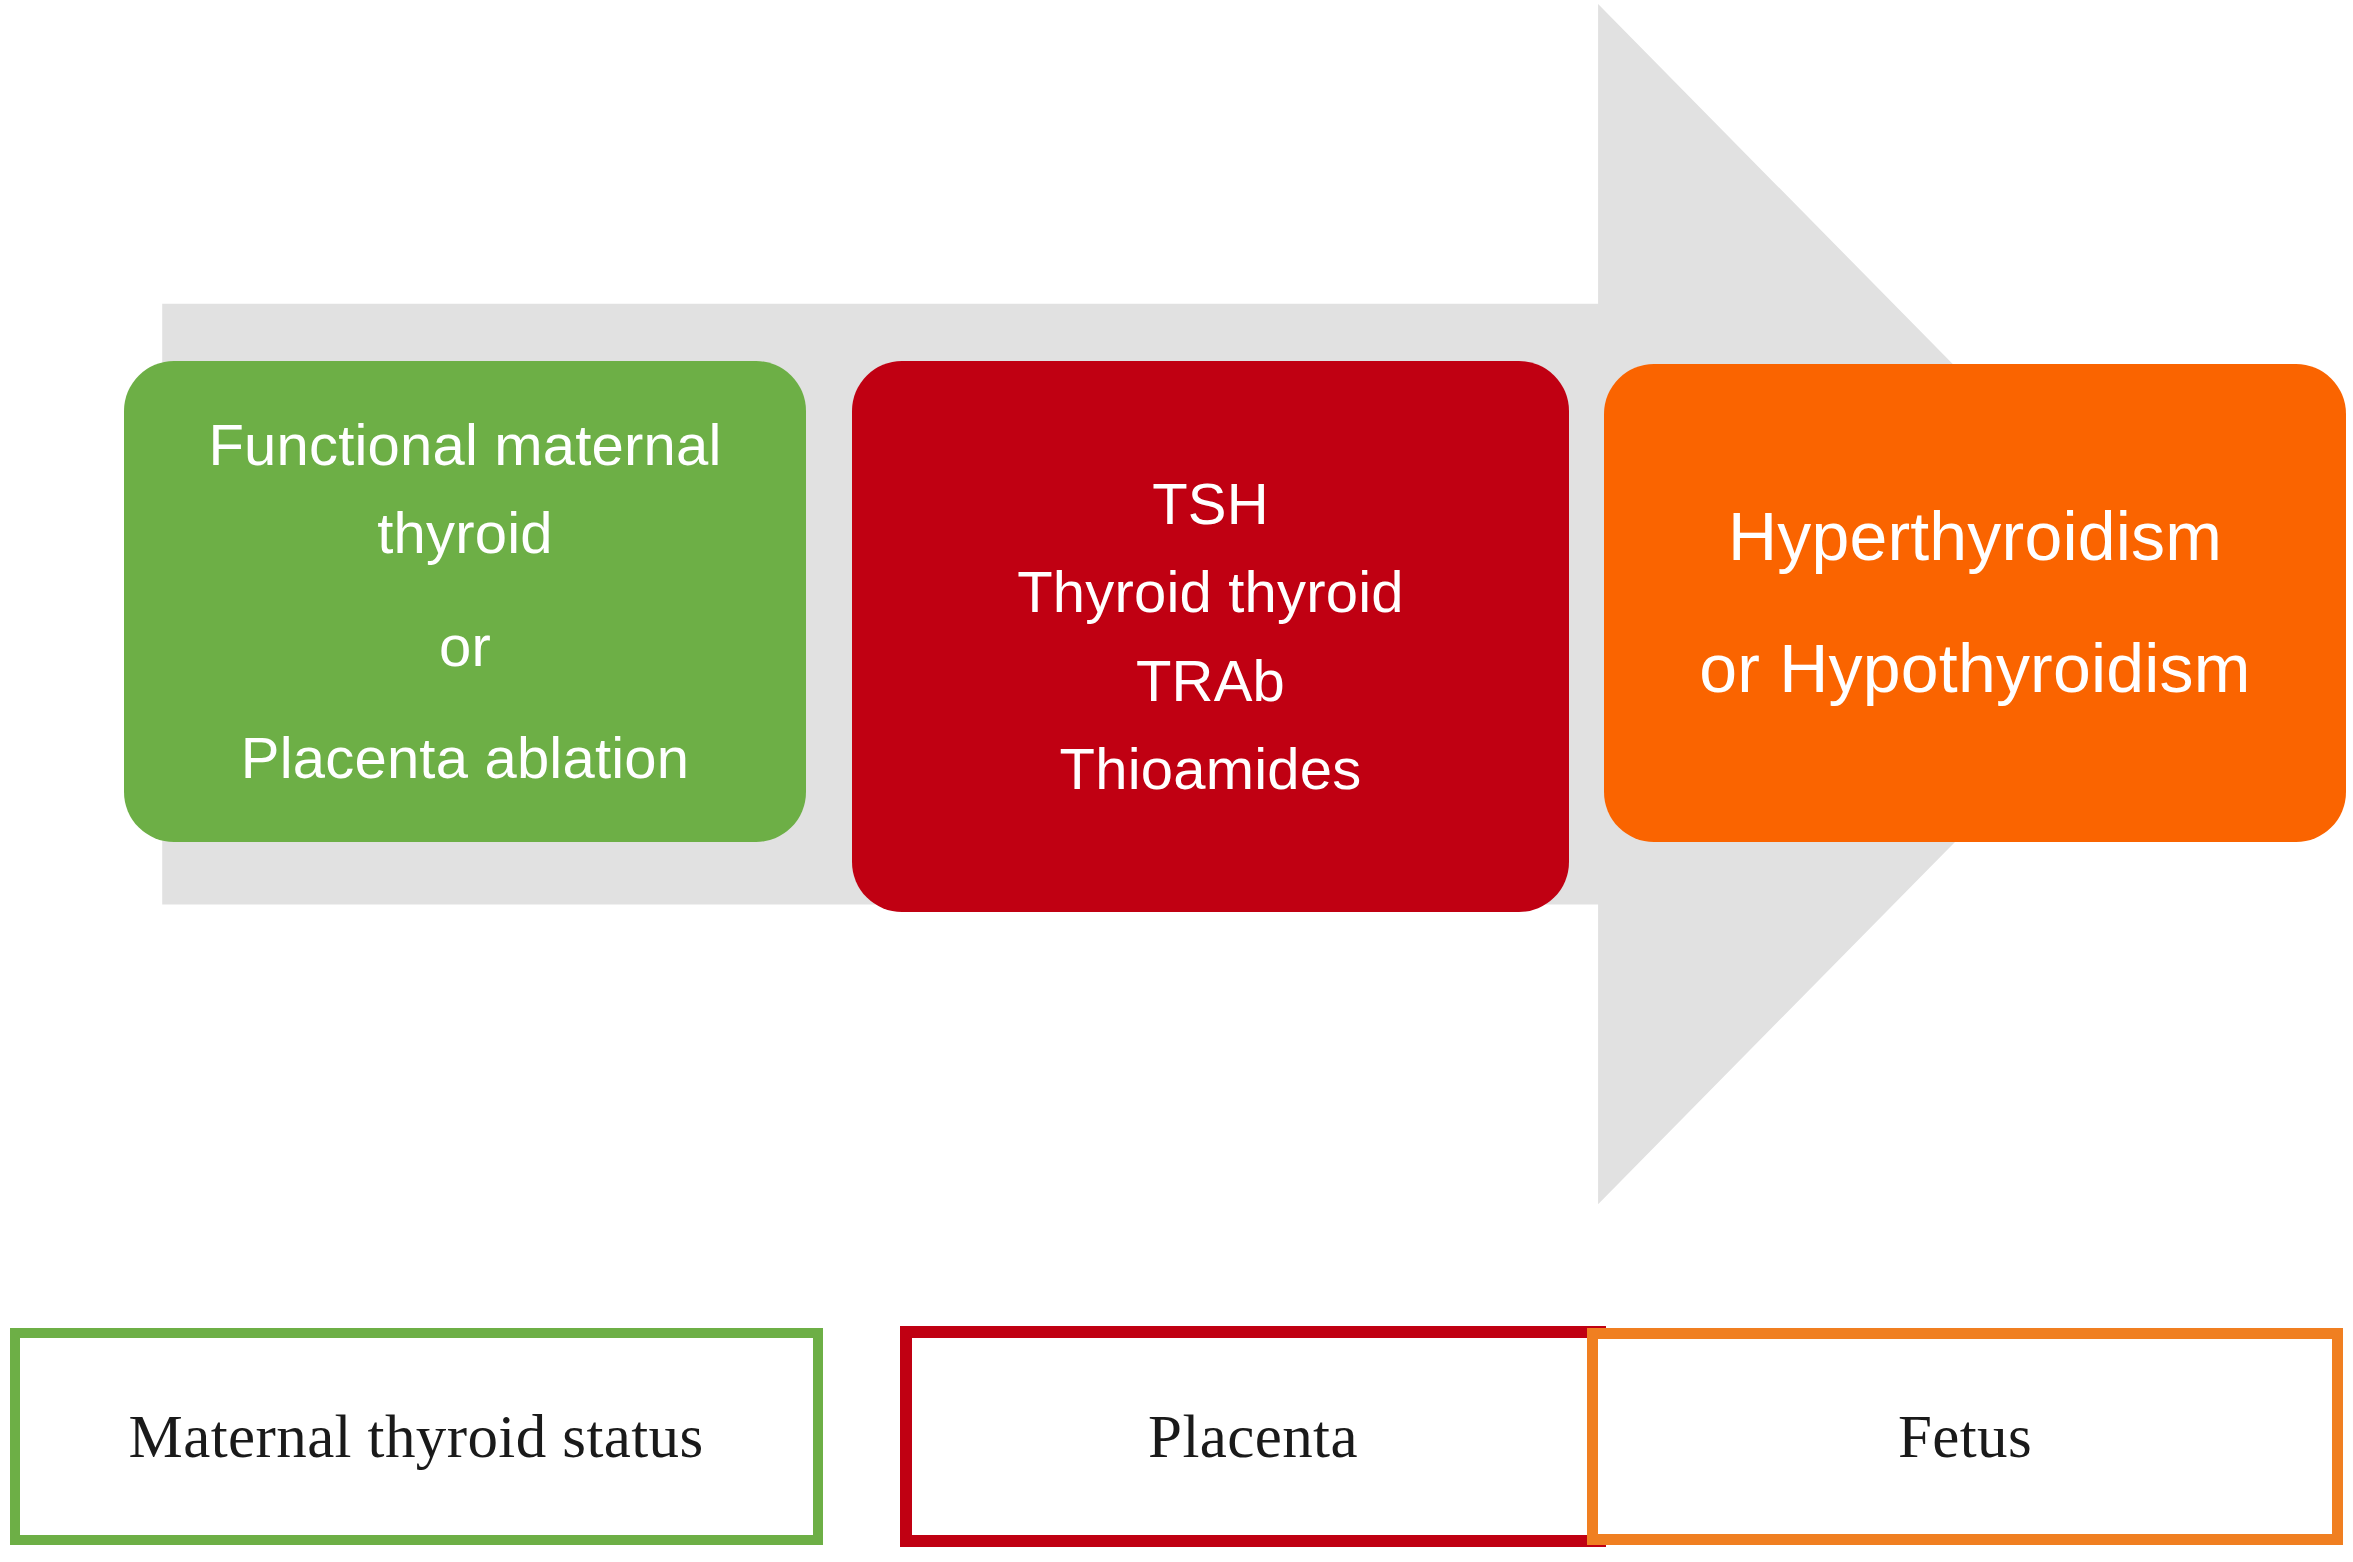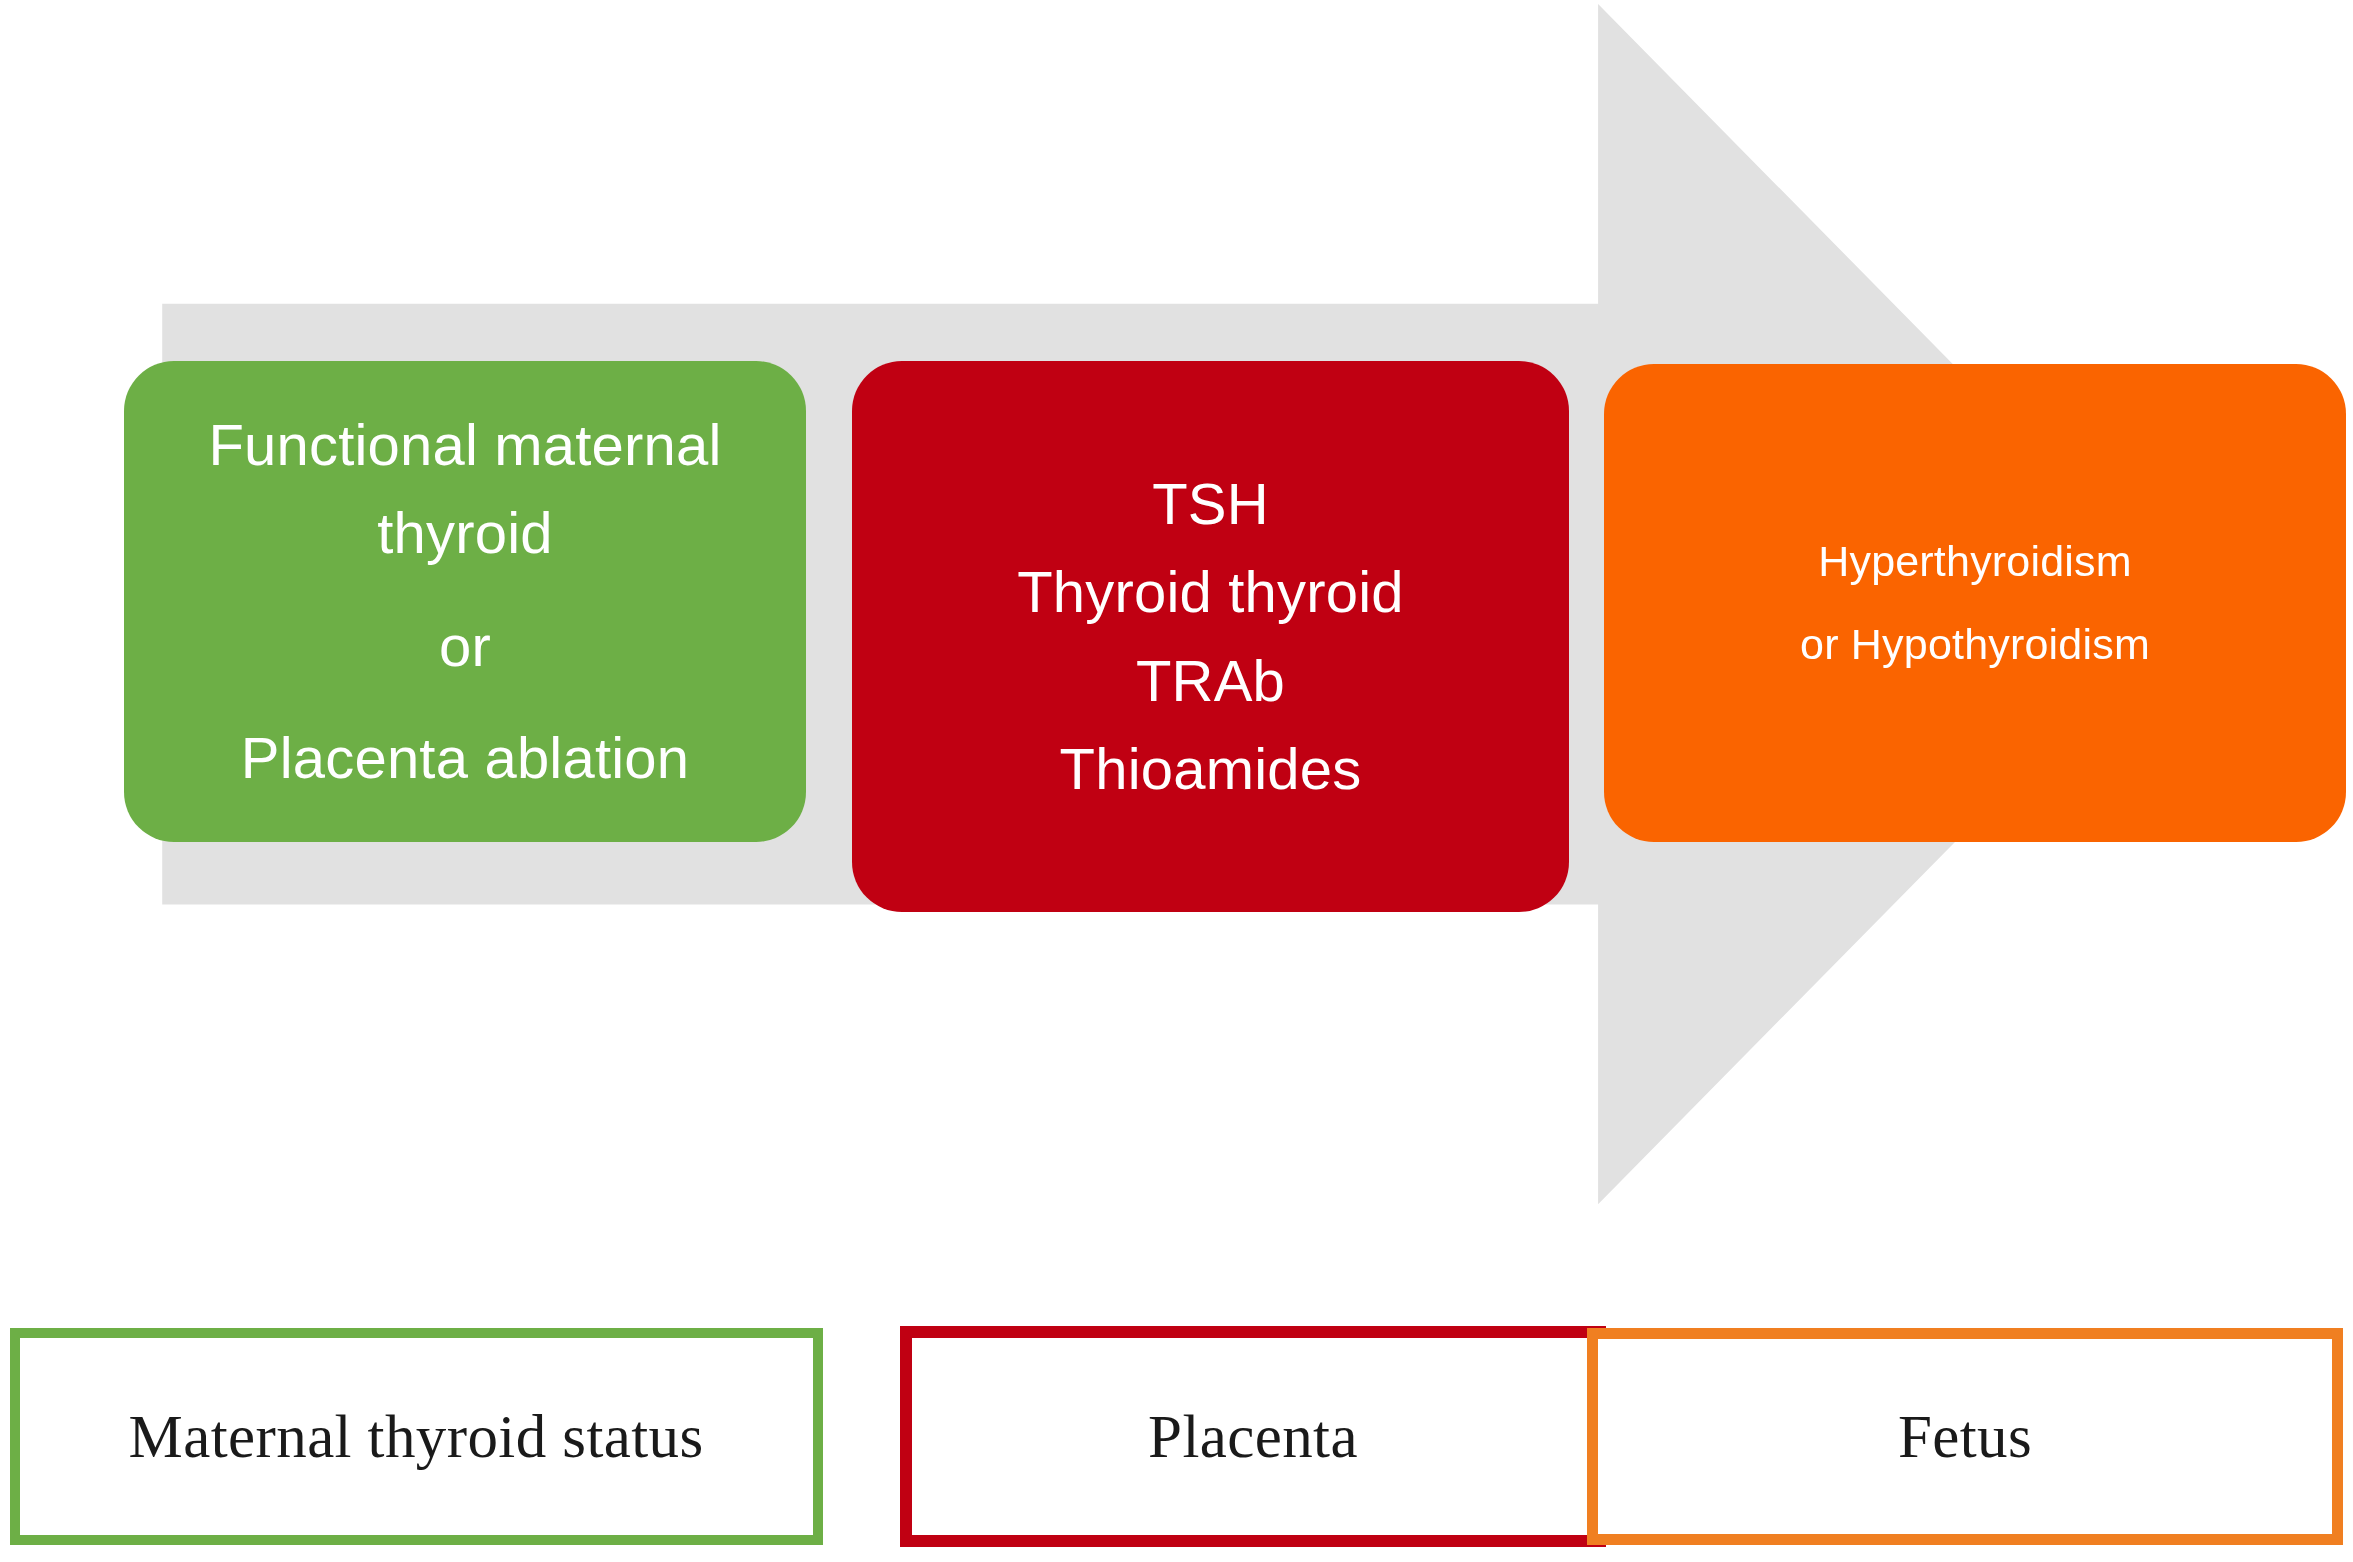--- a/index.html
+++ b/index.html
@@ -69,21 +69,21 @@
     height: 551px;
     background: #C00012;
     font-size: 58px;
   }
   #box-fetus {
     left: 1576px;
     top: 364px;
     width: 742px;
     height: 478px;
     background: #FA6400;
-    font-size: 43px;
+    font-size: 68px;
   }
 
   
   .legend-box {
     position: absolute;
     background: #ffffff;
     box-sizing: border-box;
     display: flex;
     align-items: center;
     justify-content: center;

